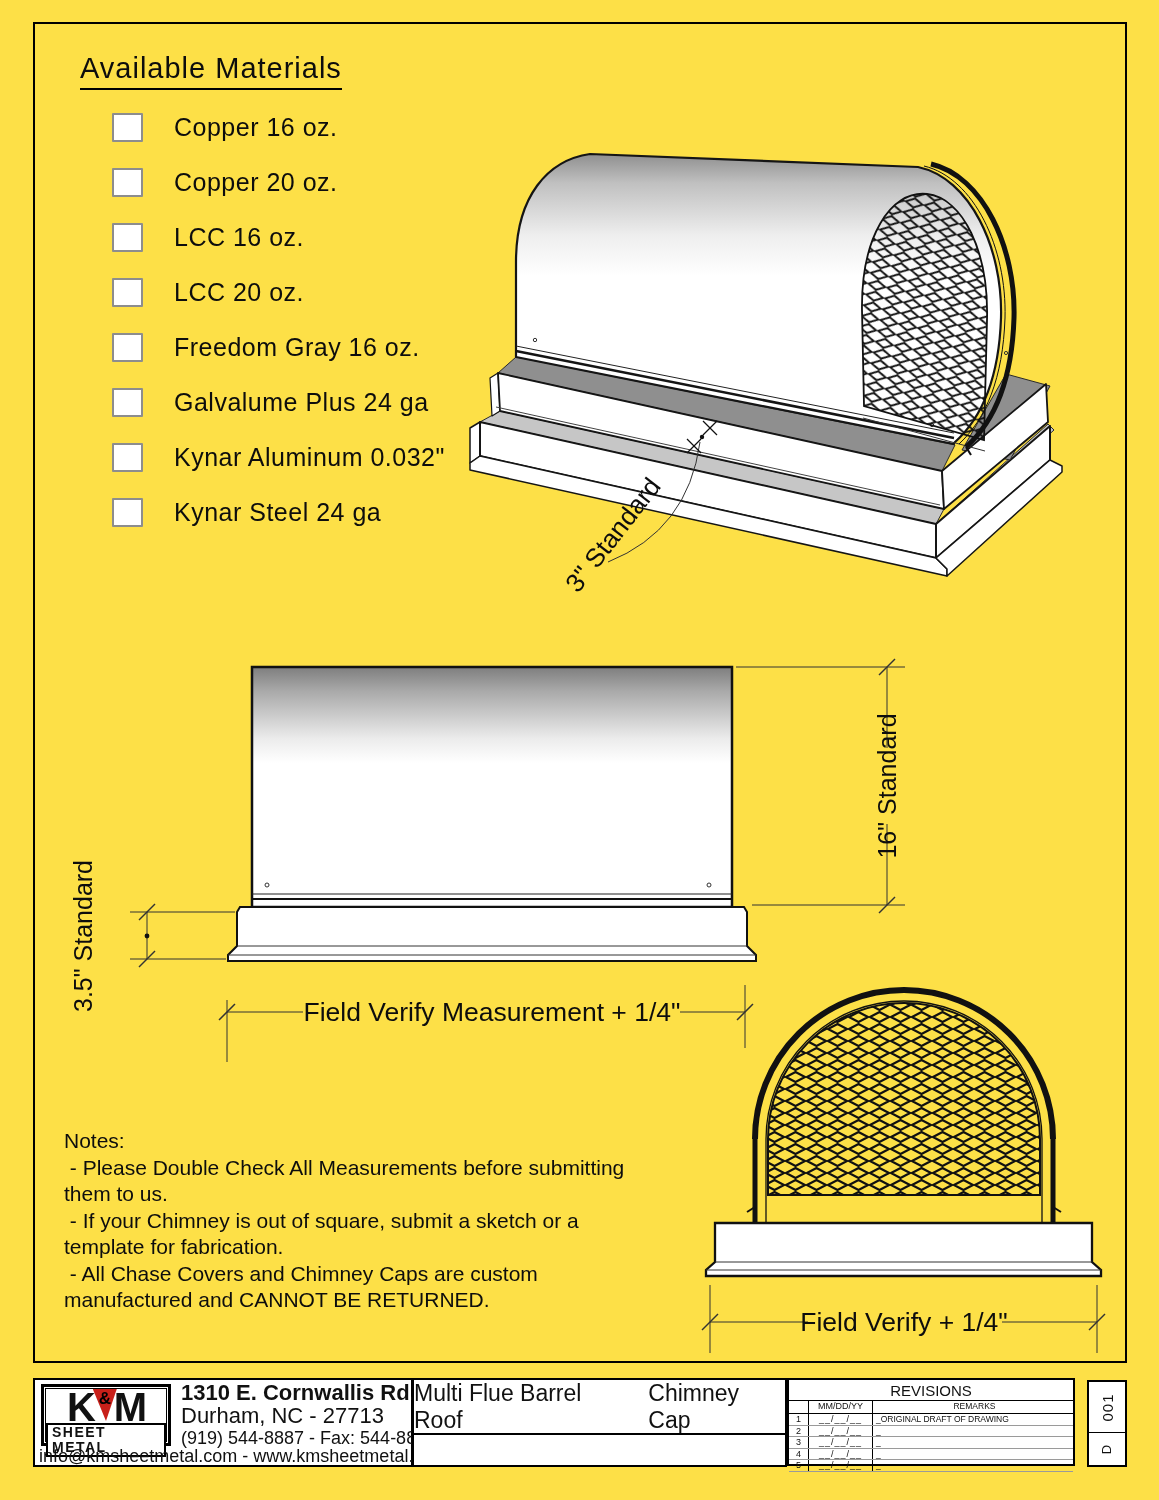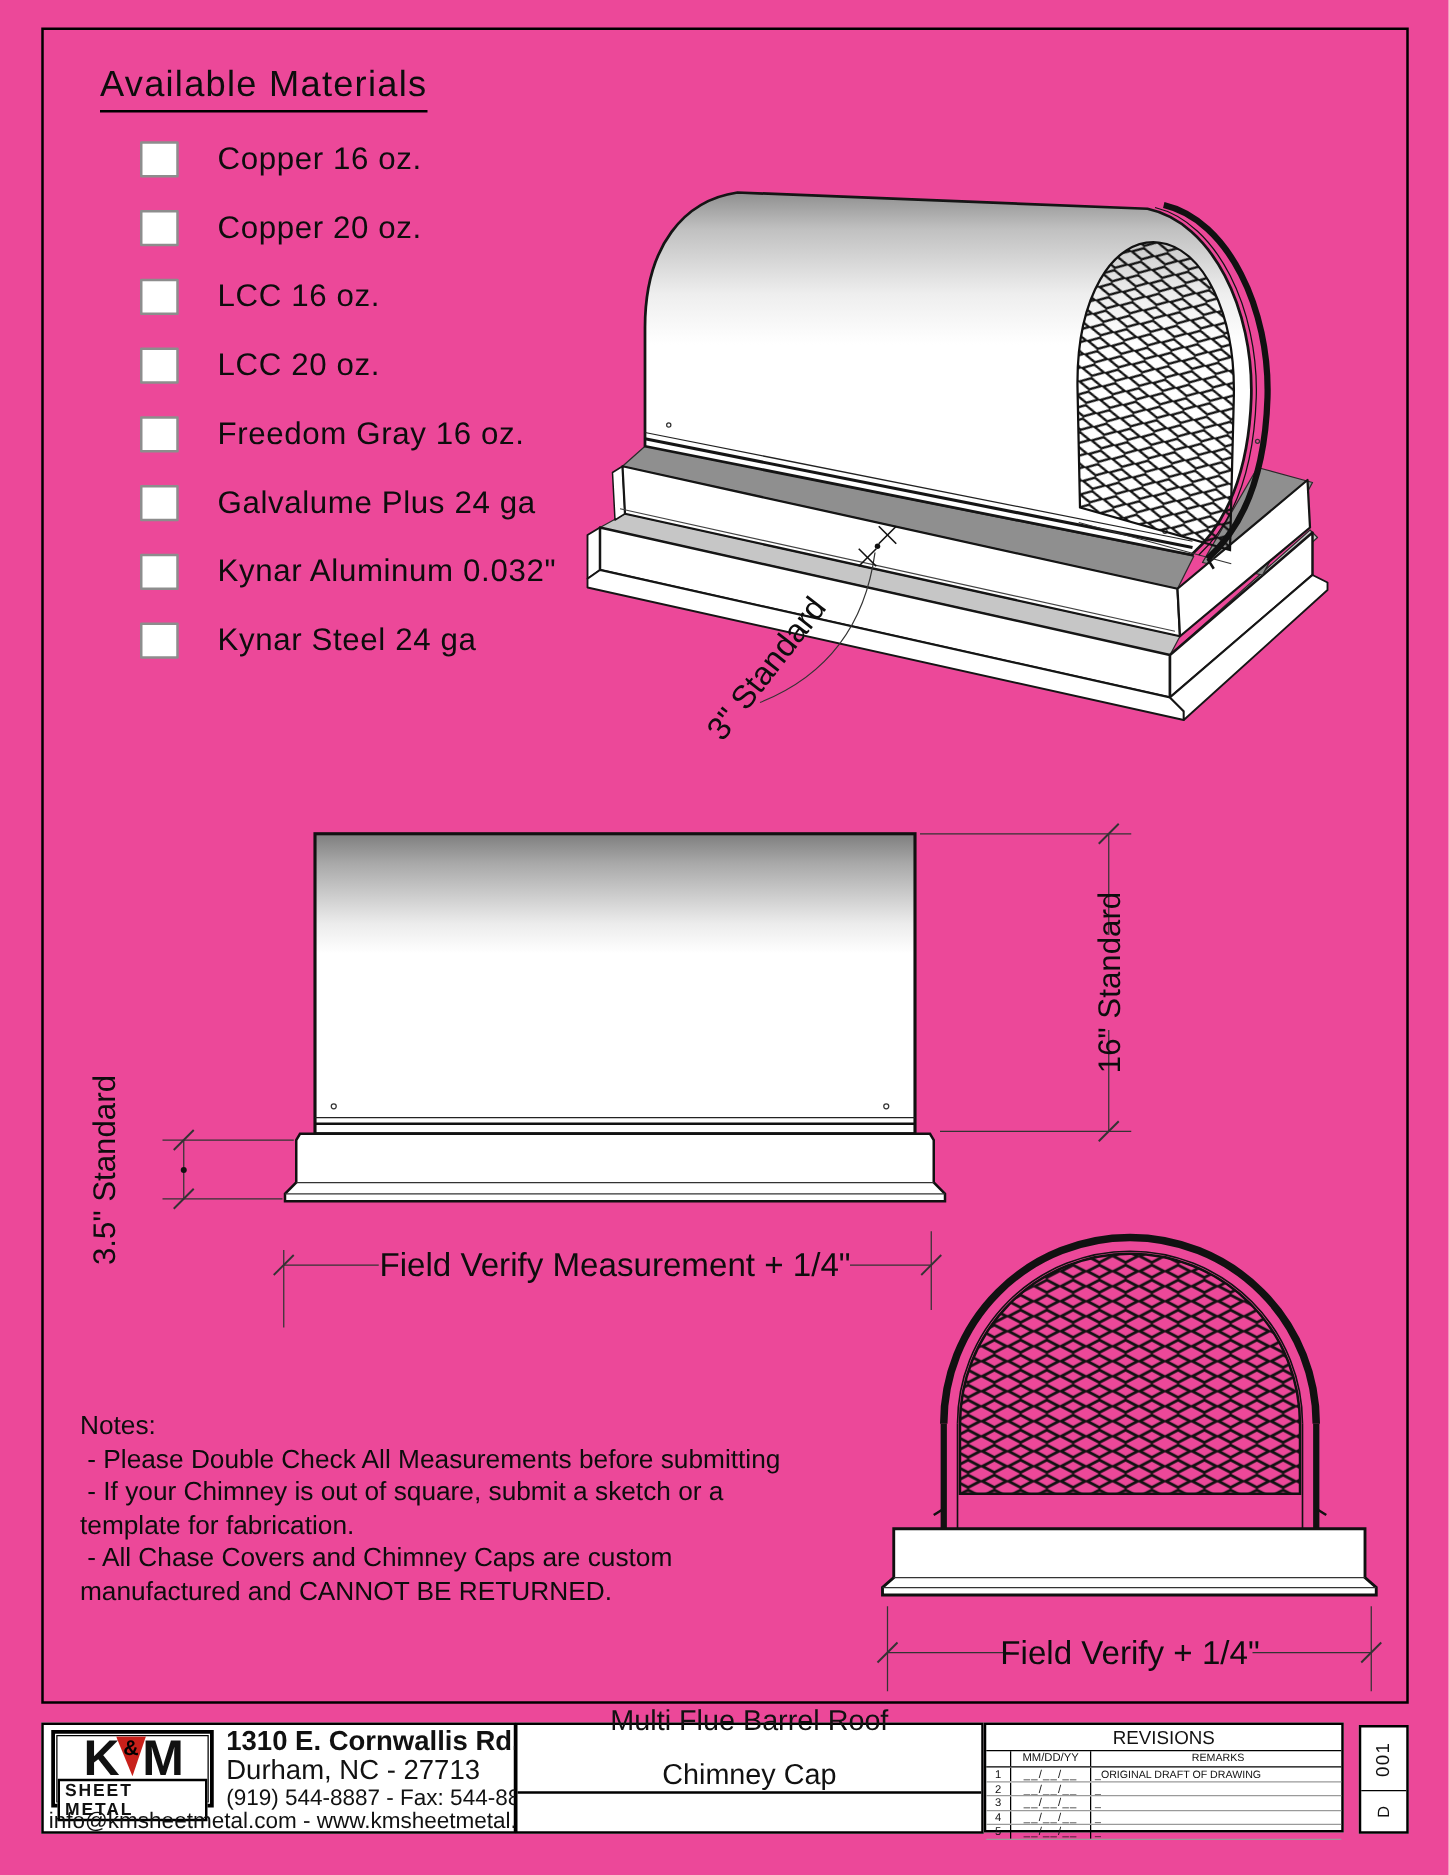--- a/index.html
+++ b/index.html
@@ -1,17 +1,17 @@
 <!DOCTYPE html>
 <html><head>
 <meta charset="utf-8">
 <style>
   html,body{margin:0;padding:0;background:#fff;}
   body{font-family:"Liberation Sans", sans-serif; color:#111;}
-  #page{position:relative;width:1159px;height:1500px;background:#ec4899;overflow:hidden;}
+  #page{position:relative;width:1159px;height:1500px;background:#fde047;overflow:hidden;}
   #sheet-border{position:absolute;left:33px;top:22px;width:1090px;height:1337px;border:2px solid #000;}
 
   
   #materials{position:absolute;left:80px;top:52px;}
   #materials-title{font-size:29px;letter-spacing:1px;color:#0d0d0d;border-bottom:2.5px solid #000;padding-bottom:3px;width:max-content;}
   #materials-list{position:absolute;left:32px;top:60px;}
   .mat-row{display:flex;align-items:flex-end;height:30px;margin-bottom:25px;}
   .checkbox{display:inline-block;width:27px;height:25px;border:2px solid #8d8d8d;background:#fff;border-radius:1px;}
   .mat-label{margin-left:31px;font-size:25px;letter-spacing:0.5px;white-space:nowrap;color:#0d0d0d;}
 
@@ -33,21 +33,21 @@
   #logo-amp-tri{position:relative;width:24px;height:32px;margin:2px -3px 0 -1px;background:#c8201a;clip-path:polygon(0 0,100% 0,55% 100%);display:flex;justify-content:center;}
   #logo-amp{font-size:17px;font-weight:bold;color:#000;line-height:19px;}
   #logo-subtitle{margin-top:-4px;border:2px solid #000;font-size:14px;font-weight:bold;letter-spacing:1.5px;line-height:15px;padding:0 4px;background:#fff;}
   .addr{position:absolute;left:146px;white-space:nowrap;}
   #tb-addr1{top:0px;font-size:22px;font-weight:bold;}
   #tb-addr2{top:23px;font-size:22px;font-weight:normal;}
   #tb-addr3{top:48px;font-size:18px;}
   #tb-email{position:absolute;left:4px;top:66px;font-size:18px;white-space:nowrap;}
 
   #tb-mid{left:379px;top:2px;width:375px;height:89px;}
-  #tb-mid-title{position:absolute;left:0;top:0;width:100%;height:55px;border-bottom:2px solid #000;box-sizing:border-box;display:flex;flex-direction:column;align-items:center;justify-content:flex-end;gap:16px;}
+  #tb-mid-title{position:absolute;left:0;top:0;width:100%;height:55px;border-bottom:2px solid #000;box-sizing:border-box;display:flex;flex-direction:row;align-items:center;justify-content:flex-end;gap:16px;}
   .tb-title-line{font-size:23px;line-height:27px;}
   #tb-mid-num{position:absolute;left:0;top:55px;width:100%;height:32px;display:flex;align-items:center;justify-content:center;font-size:24px;}
 
   #tb-rev{left:754px;top:2px;width:288px;height:88px;font-size:10px;}
   #rev-title{height:20px;display:flex;align-items:center;justify-content:center;font-size:15px;border-bottom:1px solid #000;}
   #rev-header{display:flex;height:12px;border-bottom:1px solid #000;}
   .rev-row{display:flex;height:10.6px;border-bottom:1px solid #9a9a9a;overflow:hidden;}
   .rev-c1{width:19px;border-right:1px solid #000;text-align:center;font-size:9px;line-height:10px;}
   .rev-c2{width:63px;border-right:1px solid #000;text-align:center;font-size:9px;line-height:10px;letter-spacing:1px;}
   .rev-c3{flex:1;padding-left:3px;font-size:8.5px;line-height:10px;text-align:left;}
@@ -261,20 +261,21 @@
       <line x1="22" y1="355" x2="38" y2="339" stroke-width="1.5"></line>
       <line x1="409" y1="355" x2="425" y2="339" stroke-width="1.5"></line>
       <text x="224" y="356" text-anchor="middle" font-size="26.5" stroke="none">Field Verify + 1/4"</text>
     </g>
   </svg>
 
   <div id="notes">
     <div>
         <div class="note-line">Notes:</div>
         <div class="note-line"> - Please Double Check All Measurements before submitting</div>
+        <div class="note-line">them to us.</div>
         <div class="note-line"> - If your Chimney is out of square, submit a sketch or a</div>
         <div class="note-line">template for fabrication.</div>
         <div class="note-line"> - All Chase Covers and Chimney Caps are custom</div>
         <div class="note-line">manufactured and CANNOT BE RETURNED.</div>
       </div>
   </div>
 
   <div id="title-block">
     <div id="tb-left" class="tb-box">
       <div id="logo-frame">

